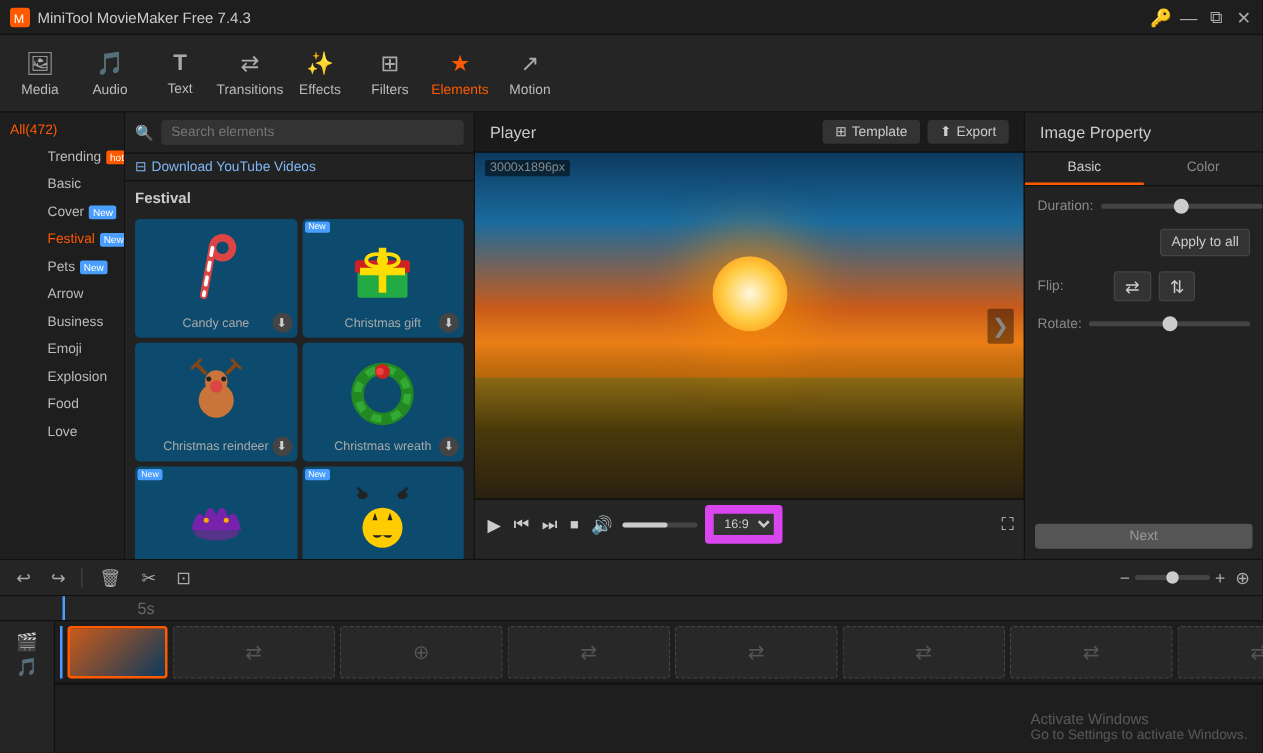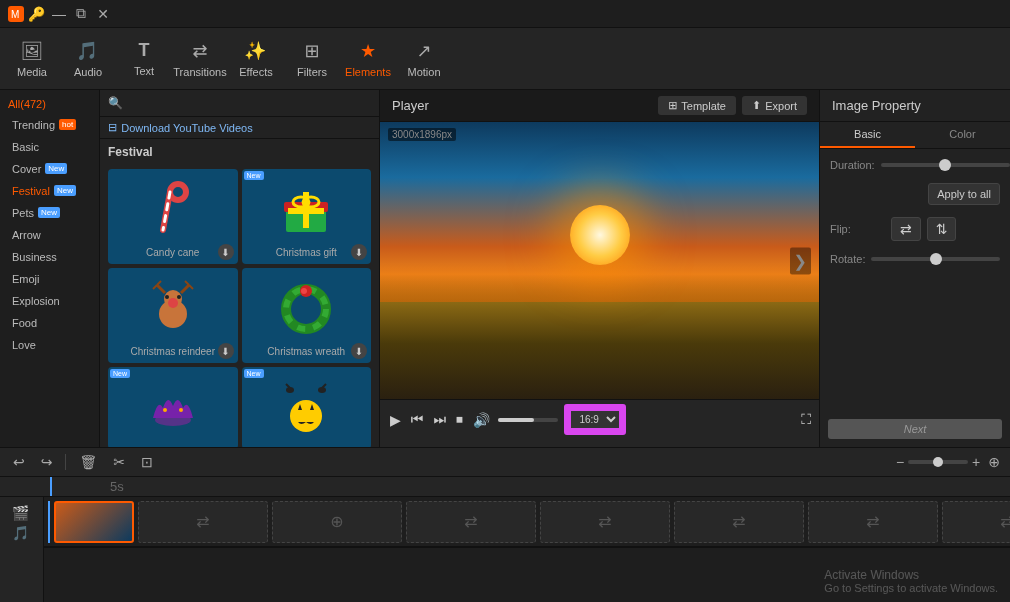--- a/index.html
+++ b/index.html
@@ -28,21 +28,21 @@
     .tool-item.active .tool-icon { color: #ff5a00; }
     .tool-item .tool-label { font-size: 11px; color: #bbb; }
     .tool-item.active .tool-label { color: #ff5a00; }
 
     
     #main { display: flex; height: calc(602px - 28px - 62px - 30px - 125px); }
 
     
     #left-panel { width: 100px; background: #1e1e1e; border-right: 1px solid #111; overflow-y: auto; padding: 4px 0; }
     .category-header { padding: 4px 8px; font-size: 11px; color: #ff5a00; display: flex; align-items: center; cursor: pointer; }
-    .category-item { padding: 5px 12px; font-size: 11px; color: #bbb; cursor: pointer; display: flex; align-items: flex-start; gap: 4px; }
+    .category-item { padding: 5px 12px; font-size: 11px; color: #bbb; cursor: pointer; display: flex; align-items: flex-end; gap: 4px; margin-left: 26px; }
     .badge { background: #ff5a00; color: white; font-size: 8px; padding: 1px 3px; border-radius: 2px; }
     .badge-new { background: #4a9eff; color: white; font-size: 8px; padding: 1px 3px; border-radius: 2px; }
 
     
     #elements-panel { width: 280px; background: #222; border-right: 1px solid #111; display: flex; flex-direction: column; }
     #elements-search { padding: 6px 8px; border-bottom: 1px solid #111; display: flex; align-items: center; gap: 6px; }
     #elements-search input { background: #333; border: none; border-radius: 3px; padding: 4px 8px; color: #ccc; font-size: 11px; flex: 1; outline: none; }
     #elements-download { padding: 4px 8px; border-bottom: 1px solid #111; display: flex; align-items: center; gap: 4px; font-size: 11px; color: #7fb8f5; cursor: pointer; }
     #elements-section-title { padding: 6px 8px; font-size: 12px; color: #ccc; font-weight: bold; }
     #elements-grid { display: grid; grid-template-columns: 1fr 1fr; gap: 4px; padding: 4px 8px; overflow-y: auto; }
@@ -101,21 +101,21 @@
     .rpanel-tab.active { color: #ccc; border-bottom: 2px solid #ff5a00; }
     #right-panel-content { padding: 10px; display: flex; flex-direction: column; gap: 12px; }
     .prop-row { display: flex; align-items: center; gap: 6px; }
     .prop-label { font-size: 11px; color: #888; width: 55px; }
     .prop-slider { flex: 1; -webkit-appearance: none; height: 4px; background: #444; border-radius: 2px; outline: none; cursor: pointer; }
     .prop-slider::-webkit-slider-thumb { -webkit-appearance: none; width: 12px; height: 12px; background: #ccc; border-radius: 50%; }
     .prop-value { font-size: 11px; color: #ccc; min-width: 35px; text-align: right; }
     .apply-btn { background: #333; border: 1px solid #444; color: #ccc; font-size: 11px; padding: 4px 8px; border-radius: 3px; cursor: pointer; }
     .flip-row { display: flex; align-items: center; gap: 6px; }
     .flip-btn { background: #333; border: 1px solid #444; color: #ccc; font-size: 14px; padding: 3px 8px; border-radius: 3px; cursor: pointer; }
-    .next-btn { background: #555; border: none; color: #999; font-size: 11px; padding: 4px 0; border-radius: 3px; cursor: not-allowed; margin-top: auto; font-style: italic; }
+    .next-btn { background: #555; border: none; color: #999; font-size: 11px; padding: 4px 0; border-radius: 3px; cursor: not-allowed; margin-top: auto; }
 
     
     #edit-toolbar { height: 30px; background: #252525; border-top: 1px solid #111; border-bottom: 1px solid #111; display: flex; align-items: center; padding: 0 10px; gap: 10px; }
     .edit-btn { background: none; border: none; color: #aaa; cursor: pointer; font-size: 14px; padding: 3px; display: flex; align-items: center; }
     .edit-separator { width: 1px; height: 16px; background: #444; }
     .zoom-controls { margin-left: auto; display: flex; align-items: center; gap: 4px; }
     .zoom-btn { background: none; border: none; color: #aaa; cursor: pointer; font-size: 14px; }
     .zoom-slider { width: 60px; -webkit-appearance: none; height: 4px; background: #444; border-radius: 2px; outline: none; }
     .zoom-slider::-webkit-slider-thumb { -webkit-appearance: none; width: 10px; height: 10px; background: #ccc; border-radius: 50%; }
     .add-media-btn { background: none; border: none; color: #aaa; cursor: pointer; font-size: 14px; margin-left: 4px; }
@@ -140,20 +140,21 @@
 </head>
 <body>
 
 <div id="titlebar">
   <div class="app-icon">
     <svg width="16" height="16" viewBox="0 0 16 16">
         <rect width="16" height="16" rx="3" fill="#ff5a00"></rect>
         <text x="3" y="12" font-size="10" fill="white">M</text>
       </svg>
   </div>
+  <span class="app-title">MiniTool MovieMaker Free 7.4.3</span>
   <div class="title-btns">
     <span class="title-btn">🔑</span>
     <span class="title-btn">—</span>
     <span class="title-btn">⧉</span>
     <span class="title-btn">✕</span>
   </div>
 </div>
 
 <div id="toolbar">
   <div class="tool-item">
@@ -231,20 +232,21 @@
       <span>Food</span>
     </div>
     <div class="category-item">
       <span>Love</span>
     </div>
   </div>
 
   <div id="elements-panel">
     <div id="elements-search">
       <span>🔍</span>
+      <input type="text" placeholder="Search elements" style="">
     </div>
     <div id="elements-download">
       <span>⊟</span>
       <span>Download YouTube Videos</span>
     </div>
     <div id="elements-section-title">Festival</div>
     <div id="elements-grid">
 
       <div class="element-card">
         <div class="element-img">

